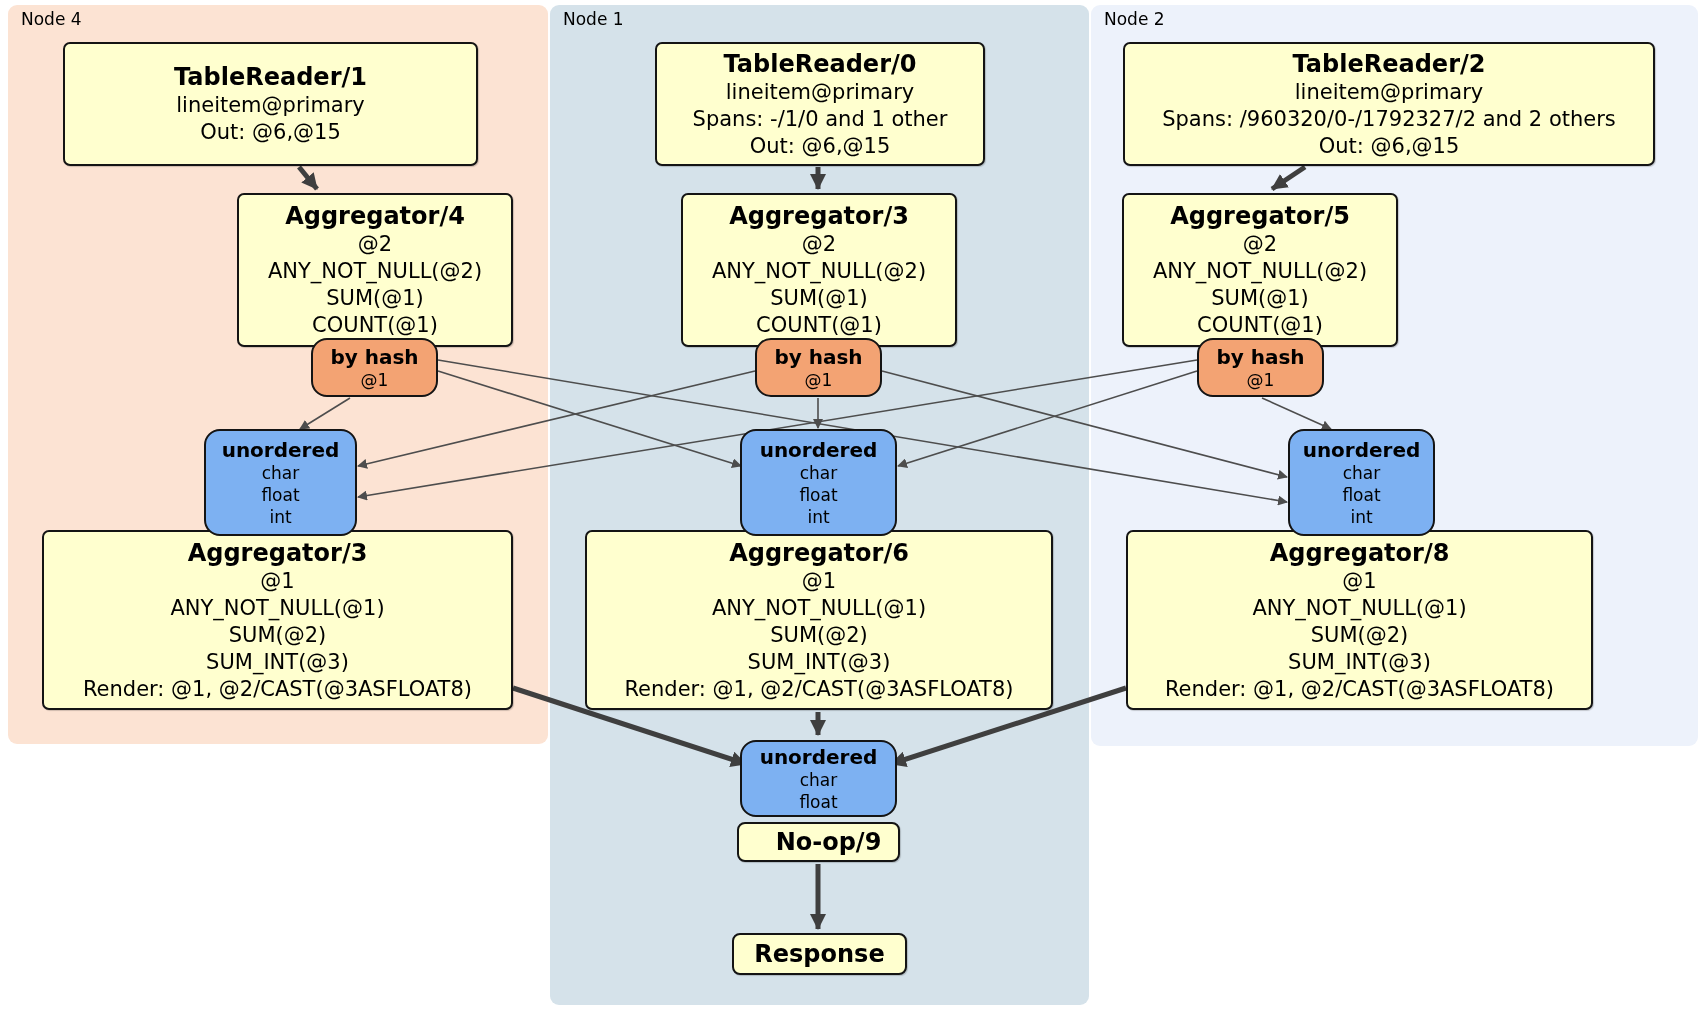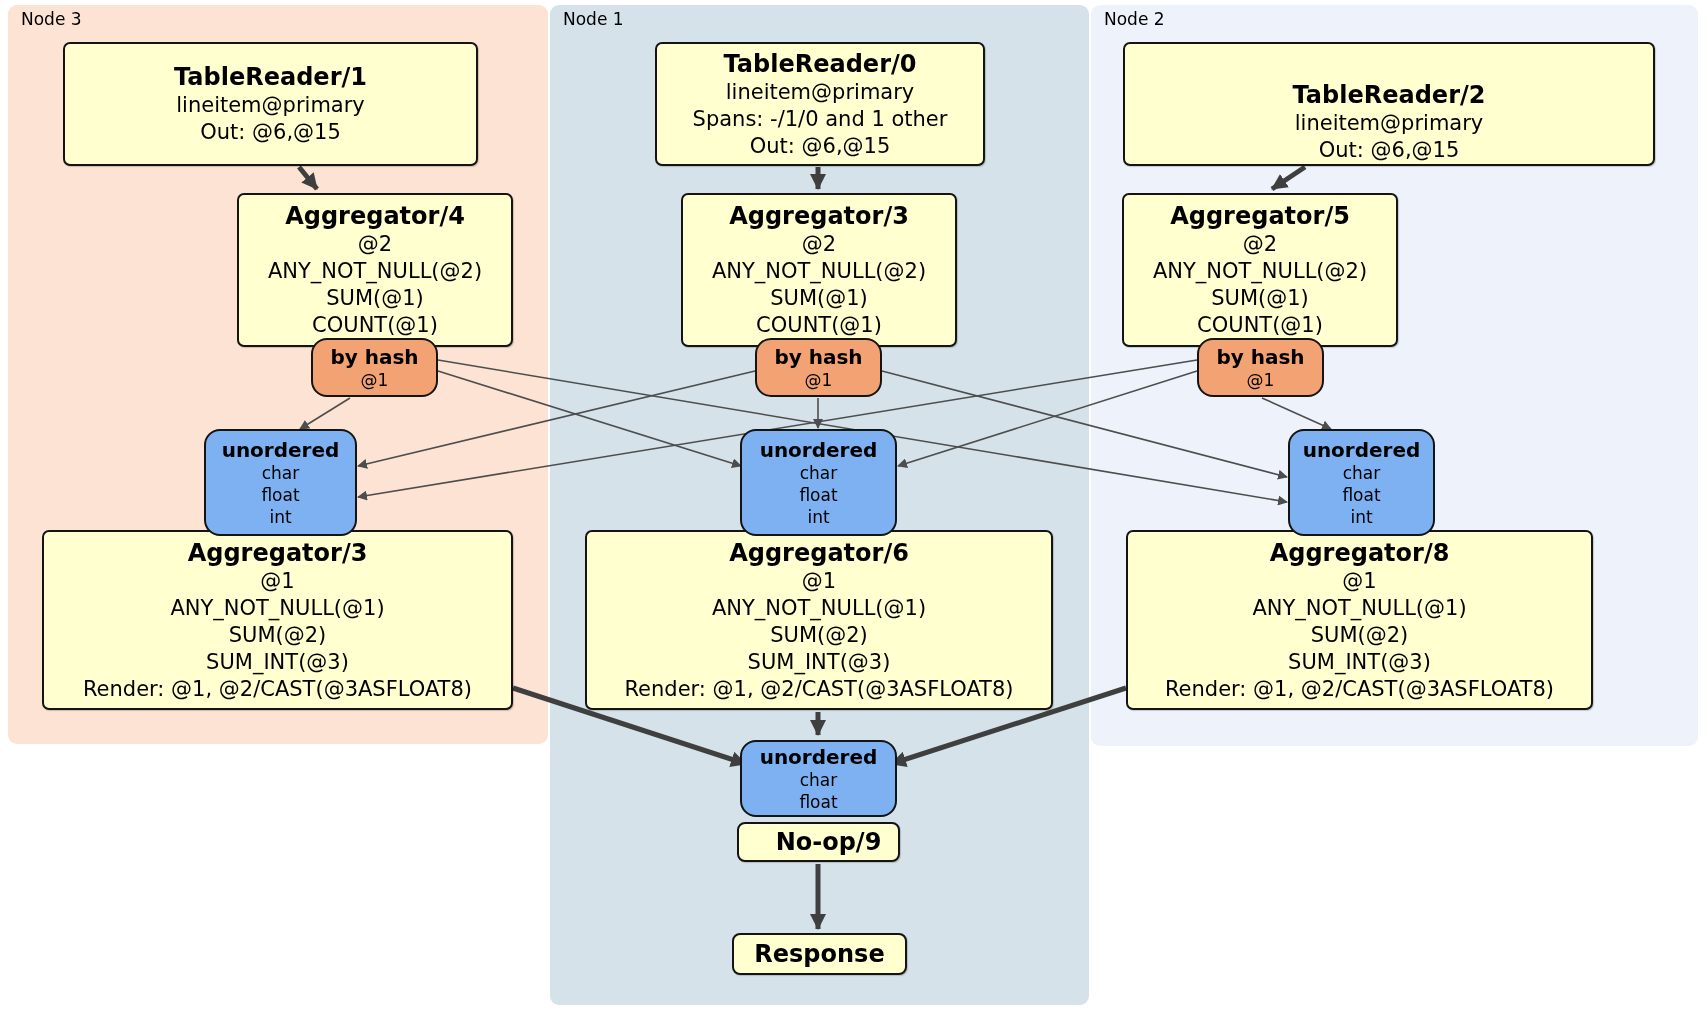--- a/index.html
+++ b/index.html
@@ -31,21 +31,21 @@
   .badge .title{font-weight:bold;font-size:20px;line-height:24px;white-space:nowrap;}
   .badge .line{font-size:17px;line-height:22px;white-space:nowrap;}
 </style>
 </head>
 <body style="--c-node3: #fce3d3; --c-node1: #d5e2ea; --c-node2: #edf2fb; --c-box: #ffffcf; --c-router: #f3a373; --c-sync: #7db1f2;">
 
 <div class="panel" style="left:8px;top:5px;width:540px;height:739px;background:var(--c-node3);"></div>
 <div class="panel" style="left:550px;top:5px;width:539px;height:1000px;background:var(--c-node1);"></div>
 <div class="panel" style="left:1091px;top:5px;width:607px;height:741px;background:var(--c-node2);"></div>
 
-<span class="panel-label" style="left:21px;">Node 3</span>
+<span class="panel-label" style="left:21px;">Node 4</span>
 <span class="panel-label" style="left:563px;">Node 1</span>
 <span class="panel-label" style="left:1104px;">Node 2</span>
 
 <svg id="edges" width="1706" height="1016">
   <defs>
     <marker id="ah-big" markerUnits="userSpaceOnUse" markerWidth="18" markerHeight="16" refX="15" refY="8" orient="auto">
       <path d="M0,0 L16,8 L0,16 z" fill="#3f3f3f"></path>
     </marker>
     <marker id="ah-small" markerUnits="userSpaceOnUse" markerWidth="11" markerHeight="10" refX="9" refY="5" orient="auto">
       <path d="M0,0 L10,5 L0,10 z" fill="#4d4d4d"></path>
@@ -79,23 +79,24 @@
   <span class="title">TableReader/1</span>
   <span class="line">lineitem@primary</span>
   <span class="line">Out: @6,@15</span>
 </div>
 <div class="box" style="left:655px;top:42px;width:330px;height:124px;">
   <span class="title">TableReader/0</span>
   <span class="line">lineitem@primary</span>
   <span class="line">Spans: -/1/0 and 1 other</span>
   <span class="line">Out: @6,@15</span>
 </div>
-<div class="box" style="left:1123px;top:42px;width:532px;height:124px;justify-content:flex-end;">
+<div class="box" style="left:1123px;top:42px;width:532px;height:124px;">
   <span class="title">TableReader/2</span>
   <span class="line">lineitem@primary</span>
+  <span class="line">Spans: /960320/0-/1792327/2 and 2 others</span>
   <span class="line">Out: @6,@15</span>
 </div>
 
 <div class="box" style="left:237px;top:193px;width:276px;height:154px;">
   <span class="title">Aggregator/4</span>
   <span class="line">@2</span>
   <span class="line">ANY_NOT_NULL(@2)</span>
   <span class="line">SUM(@1)</span>
   <span class="line">COUNT(@1)</span>
 </div>

